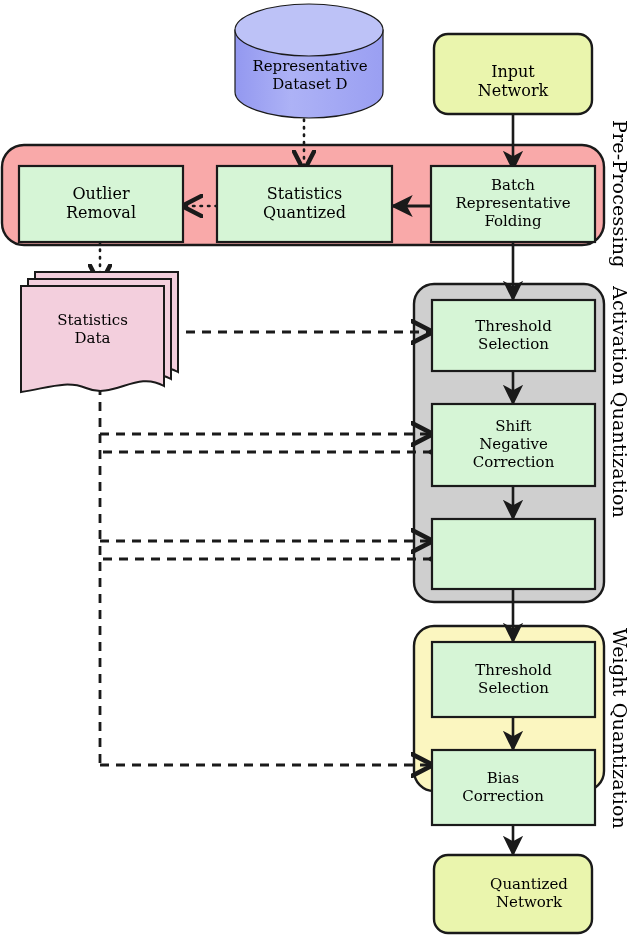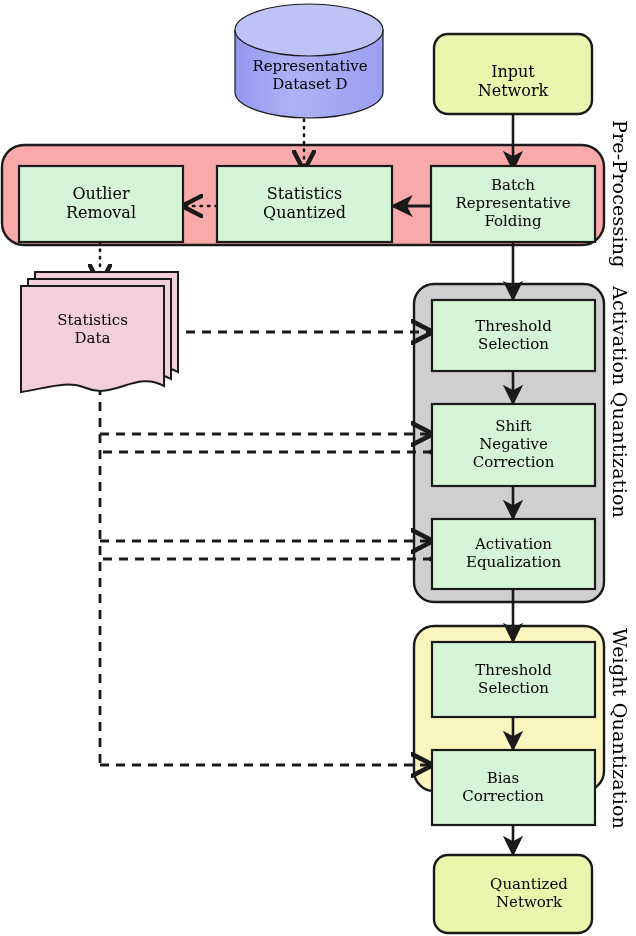--- a/index.html
+++ b/index.html
@@ -169,26 +169,20 @@
   </div>
 
   <div class="lbl" style="left:432px;top:404px;width:163px;height:82px;font-size:15px;">
     <div>
       <span>Shift</span>
       <span>Negative</span>
       <span>Correction</span>
     </div>
   </div>
 
-  <div class="lbl" style="left:432px;top:519px;width:163px;height:70px;font-size:15px;">
-    <div>
-      <span>Activation</span>
-      <span>Equalization</span>
-    </div>
-  </div>
 
   <div class="lbl" style="left:432px;top:642px;width:163px;height:75px;font-size:15px;">
     <div>
       <span>Threshold</span>
       <span>Selection</span>
     </div>
   </div>
 
   <div class="lbl" style="left:432px;top:750px;width:142px;height:75px;font-size:15px;">
     <div>

